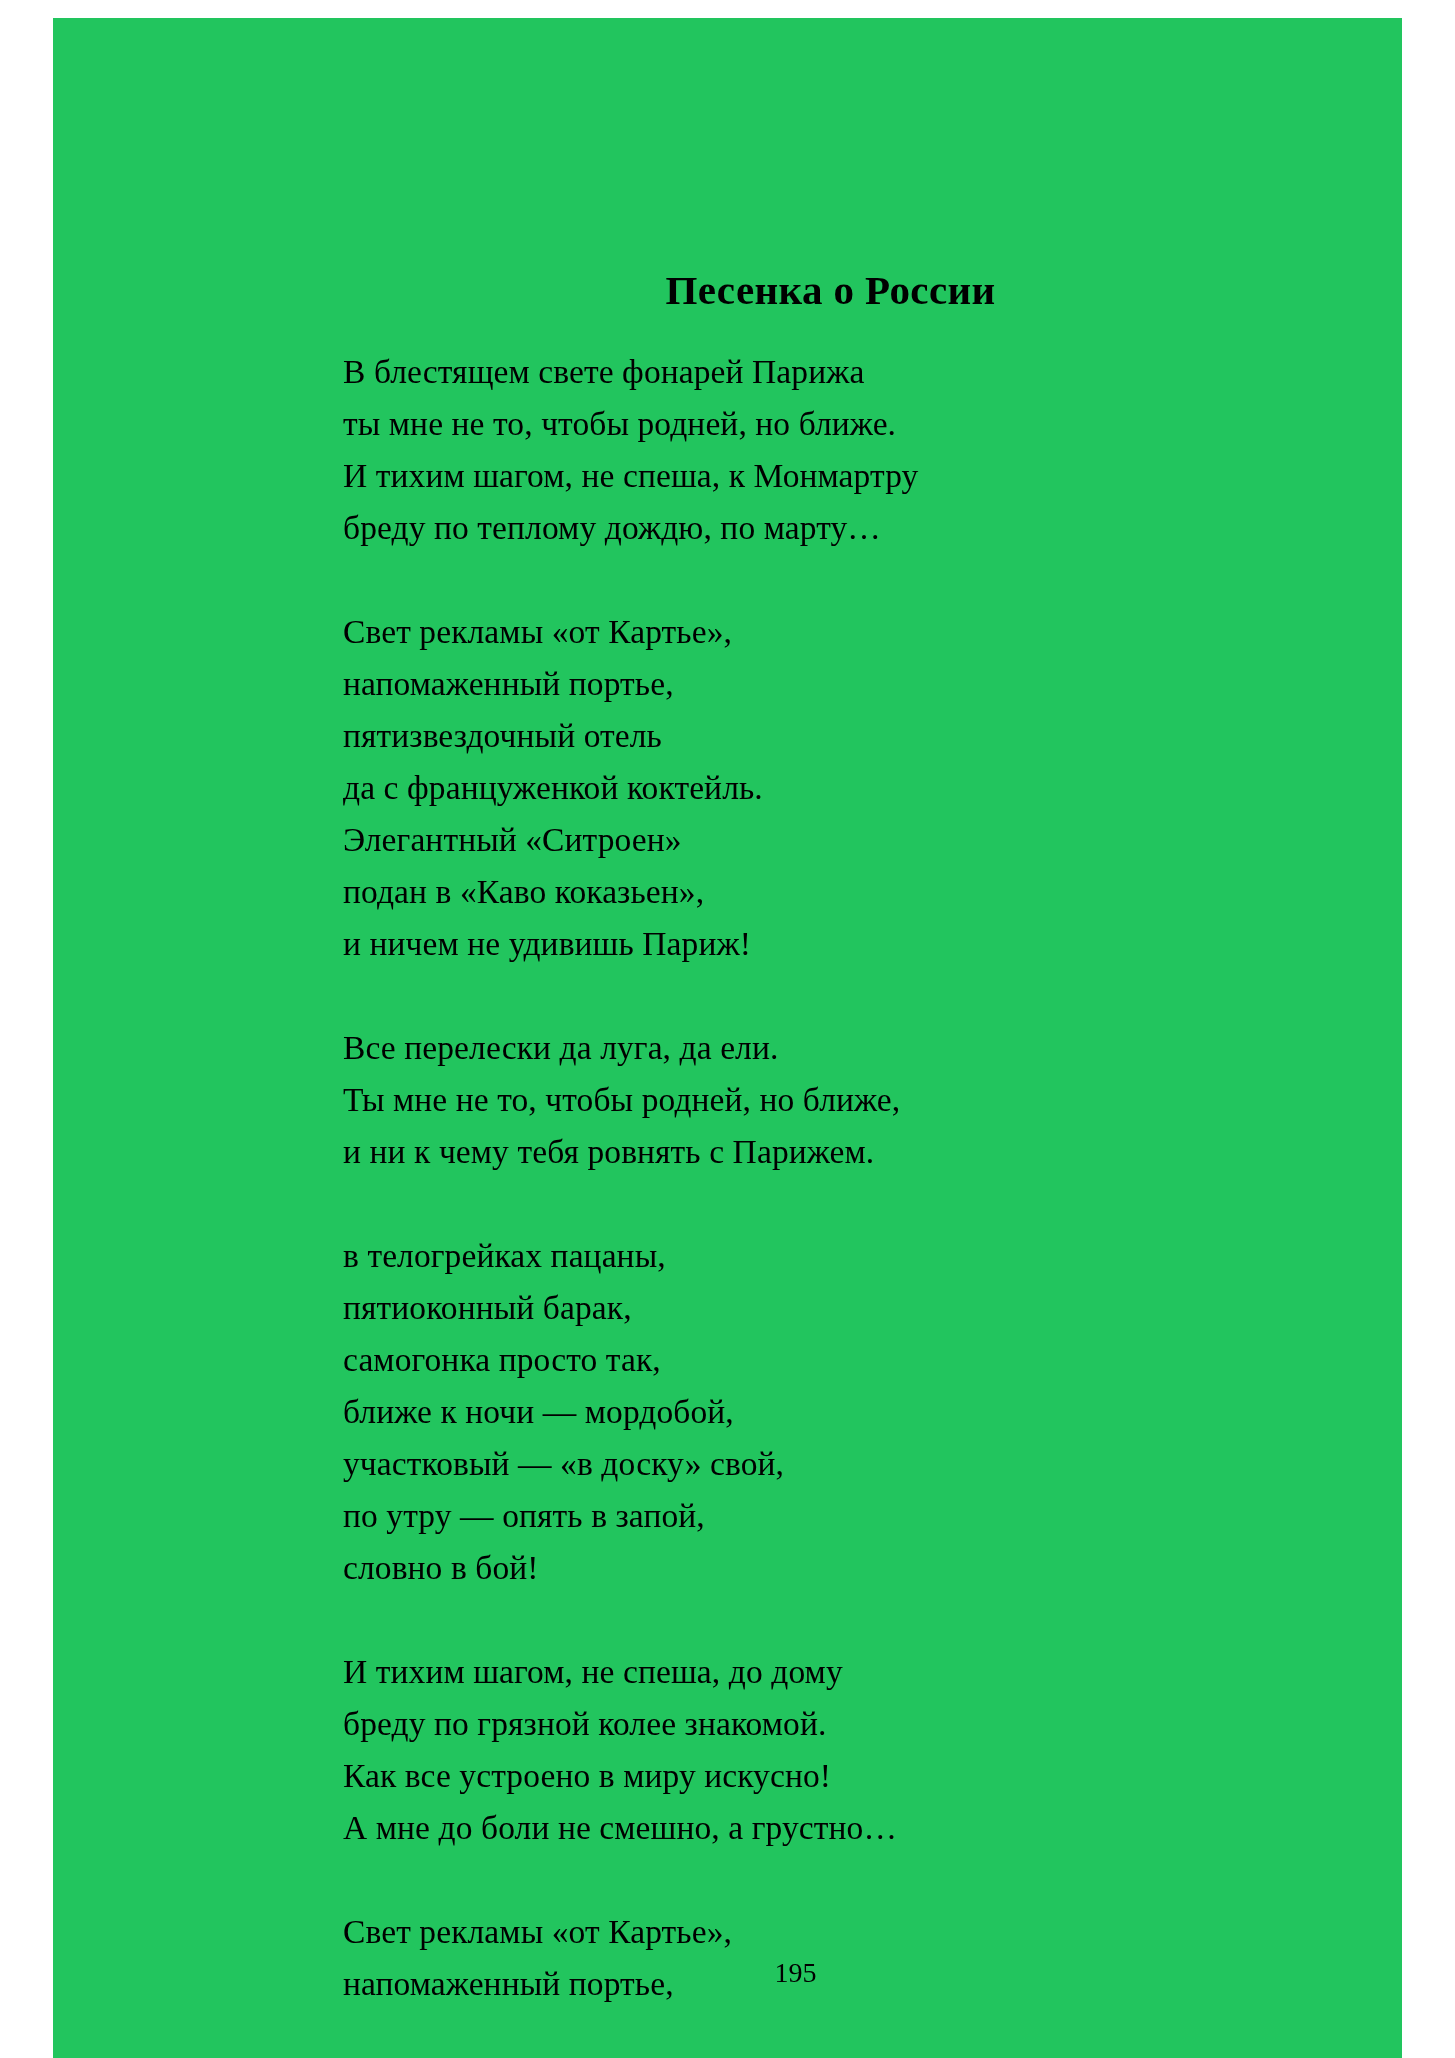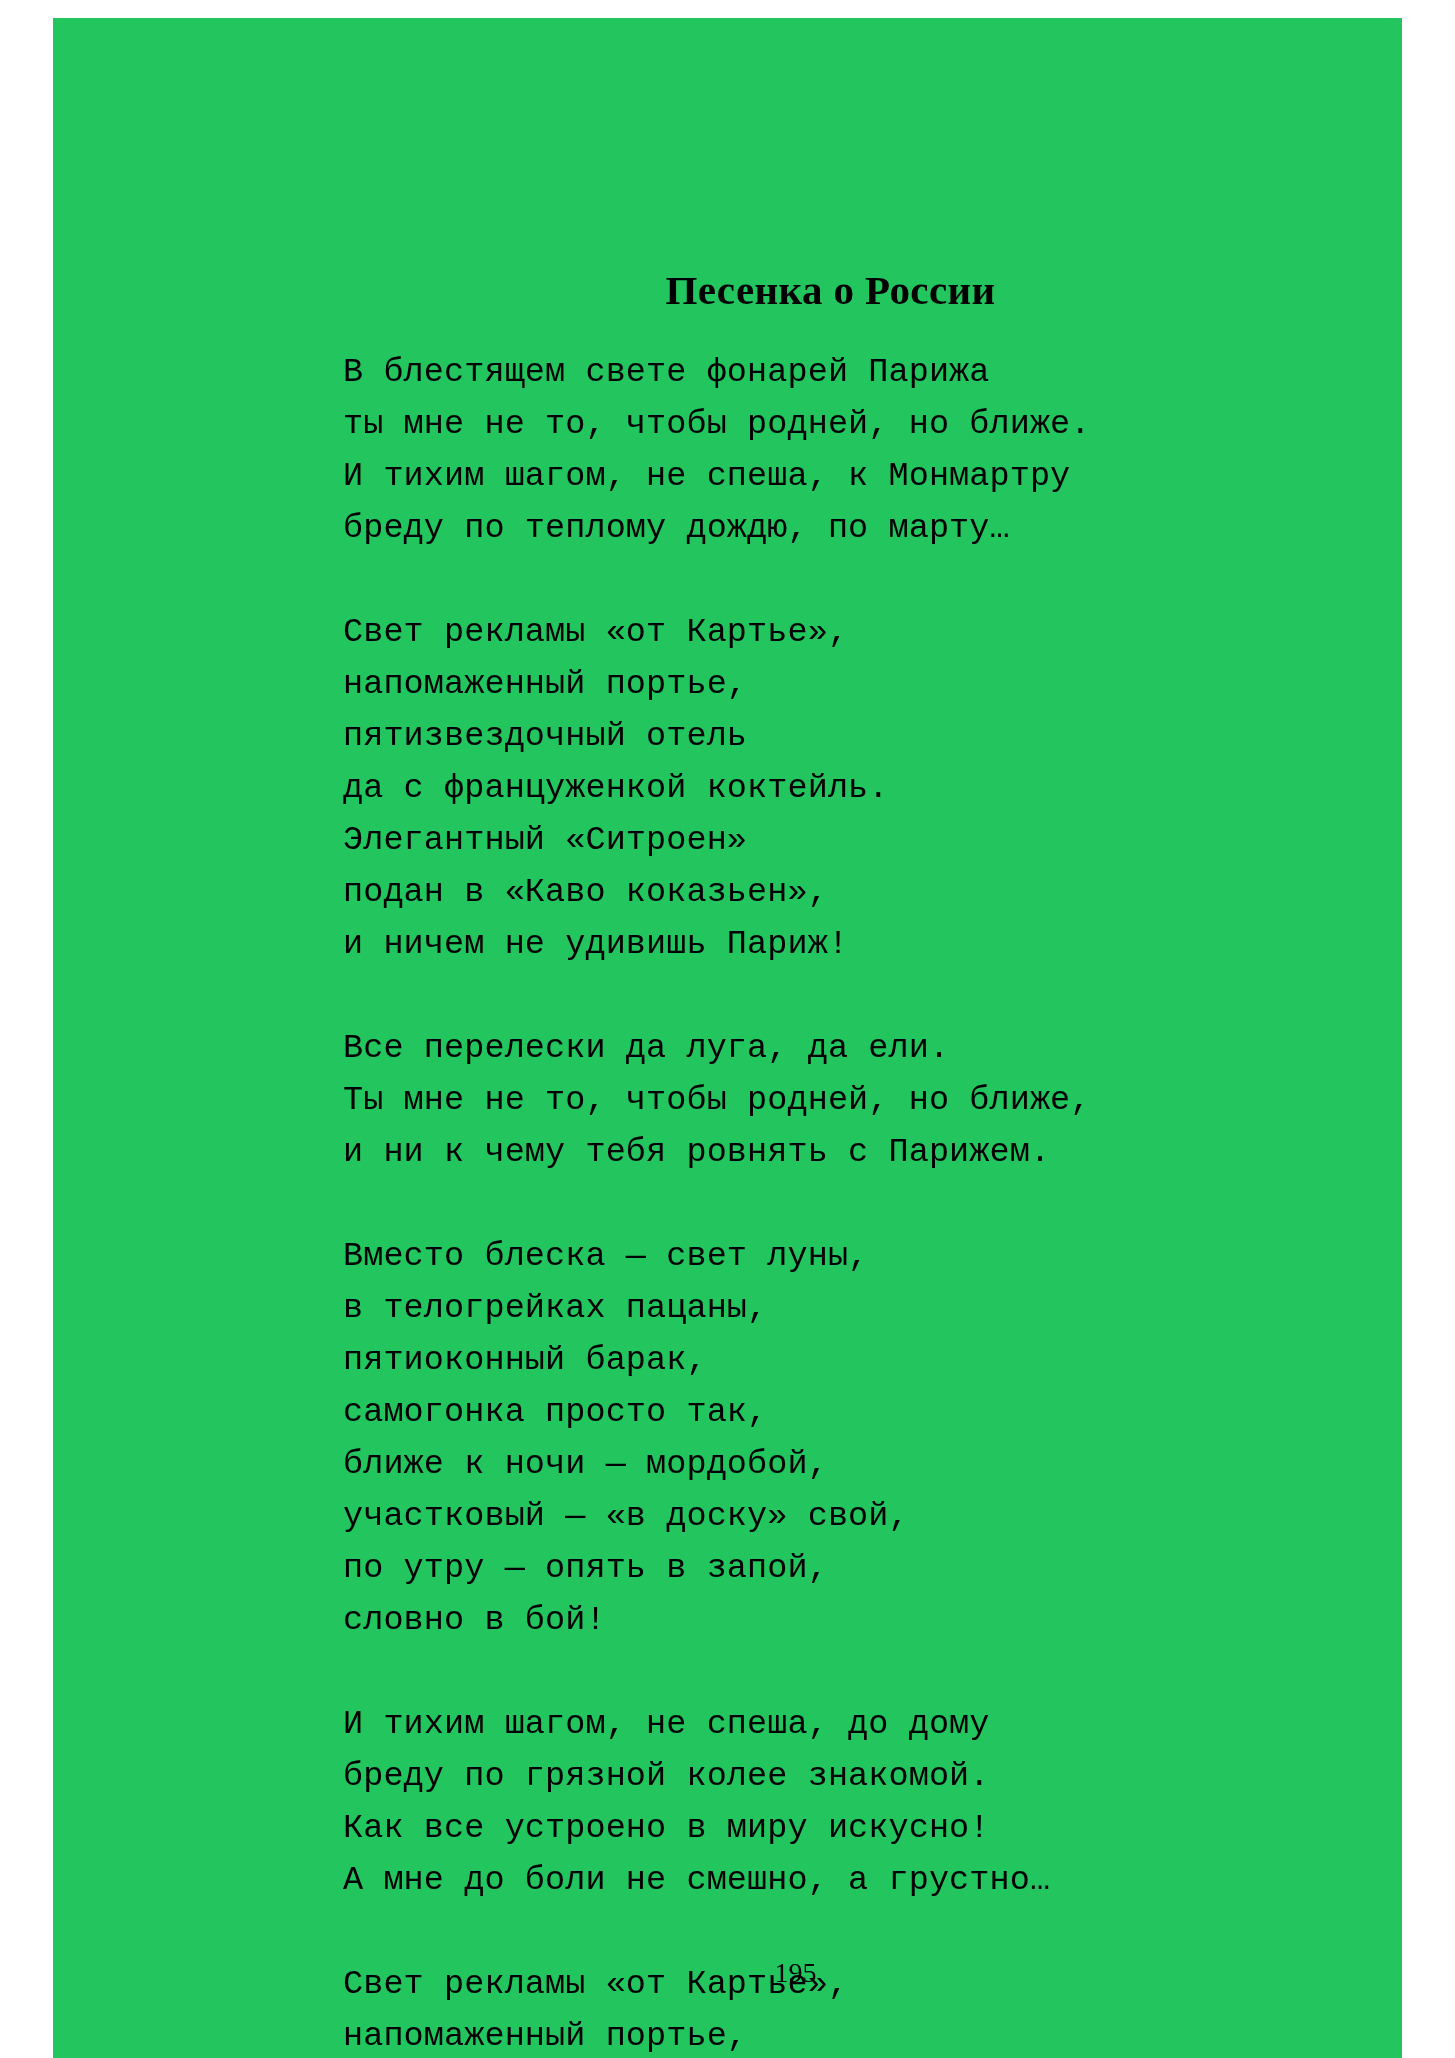--- a/index.html
+++ b/index.html
@@ -46,21 +46,20 @@
     margin: 0 0 52px 0;
   }
   .stanza:last-child {
     margin-bottom: 0;
   }
   .verse-line {
     font-size: 33.5px;
     line-height: 52px;
     white-space: pre;
     letter-spacing: 0.1px;
-    font-family: Liberation Mono, monospace;
   }
   .page-number {
     position: absolute;
     top: 1938px;
     left: 0;
     width: 1455px;
     padding-left: 30px;
     box-sizing: border-box;
     text-align: center;
     font-size: 28px;
@@ -90,21 +89,20 @@
         <div class="verse-line">Элегантный «Ситроен»</div>
         <div class="verse-line">подан в «Каво коказьен»,</div>
         <div class="verse-line">и ничем не удивишь Париж!</div>
       </div>
       <div class="stanza">
         <div class="verse-line">Все перелески да луга, да ели.</div>
         <div class="verse-line">Ты мне не то, чтобы родней, но ближе,</div>
         <div class="verse-line">и ни к чему тебя ровнять с Парижем.</div>
       </div>
       <div class="stanza">
-        <div class="verse-line">Вместо блеска — свет луны,</div>
         <div class="verse-line">в телогрейках пацаны,</div>
         <div class="verse-line">пятиоконный барак,</div>
         <div class="verse-line">самогонка просто так,</div>
         <div class="verse-line">ближе к ночи — мордобой,</div>
         <div class="verse-line">участковый — «в доску» свой,</div>
         <div class="verse-line">по утру — опять в запой,</div>
         <div class="verse-line">словно в бой!</div>
       </div>
       <div class="stanza">
         <div class="verse-line">И тихим шагом, не спеша, до дому</div>

